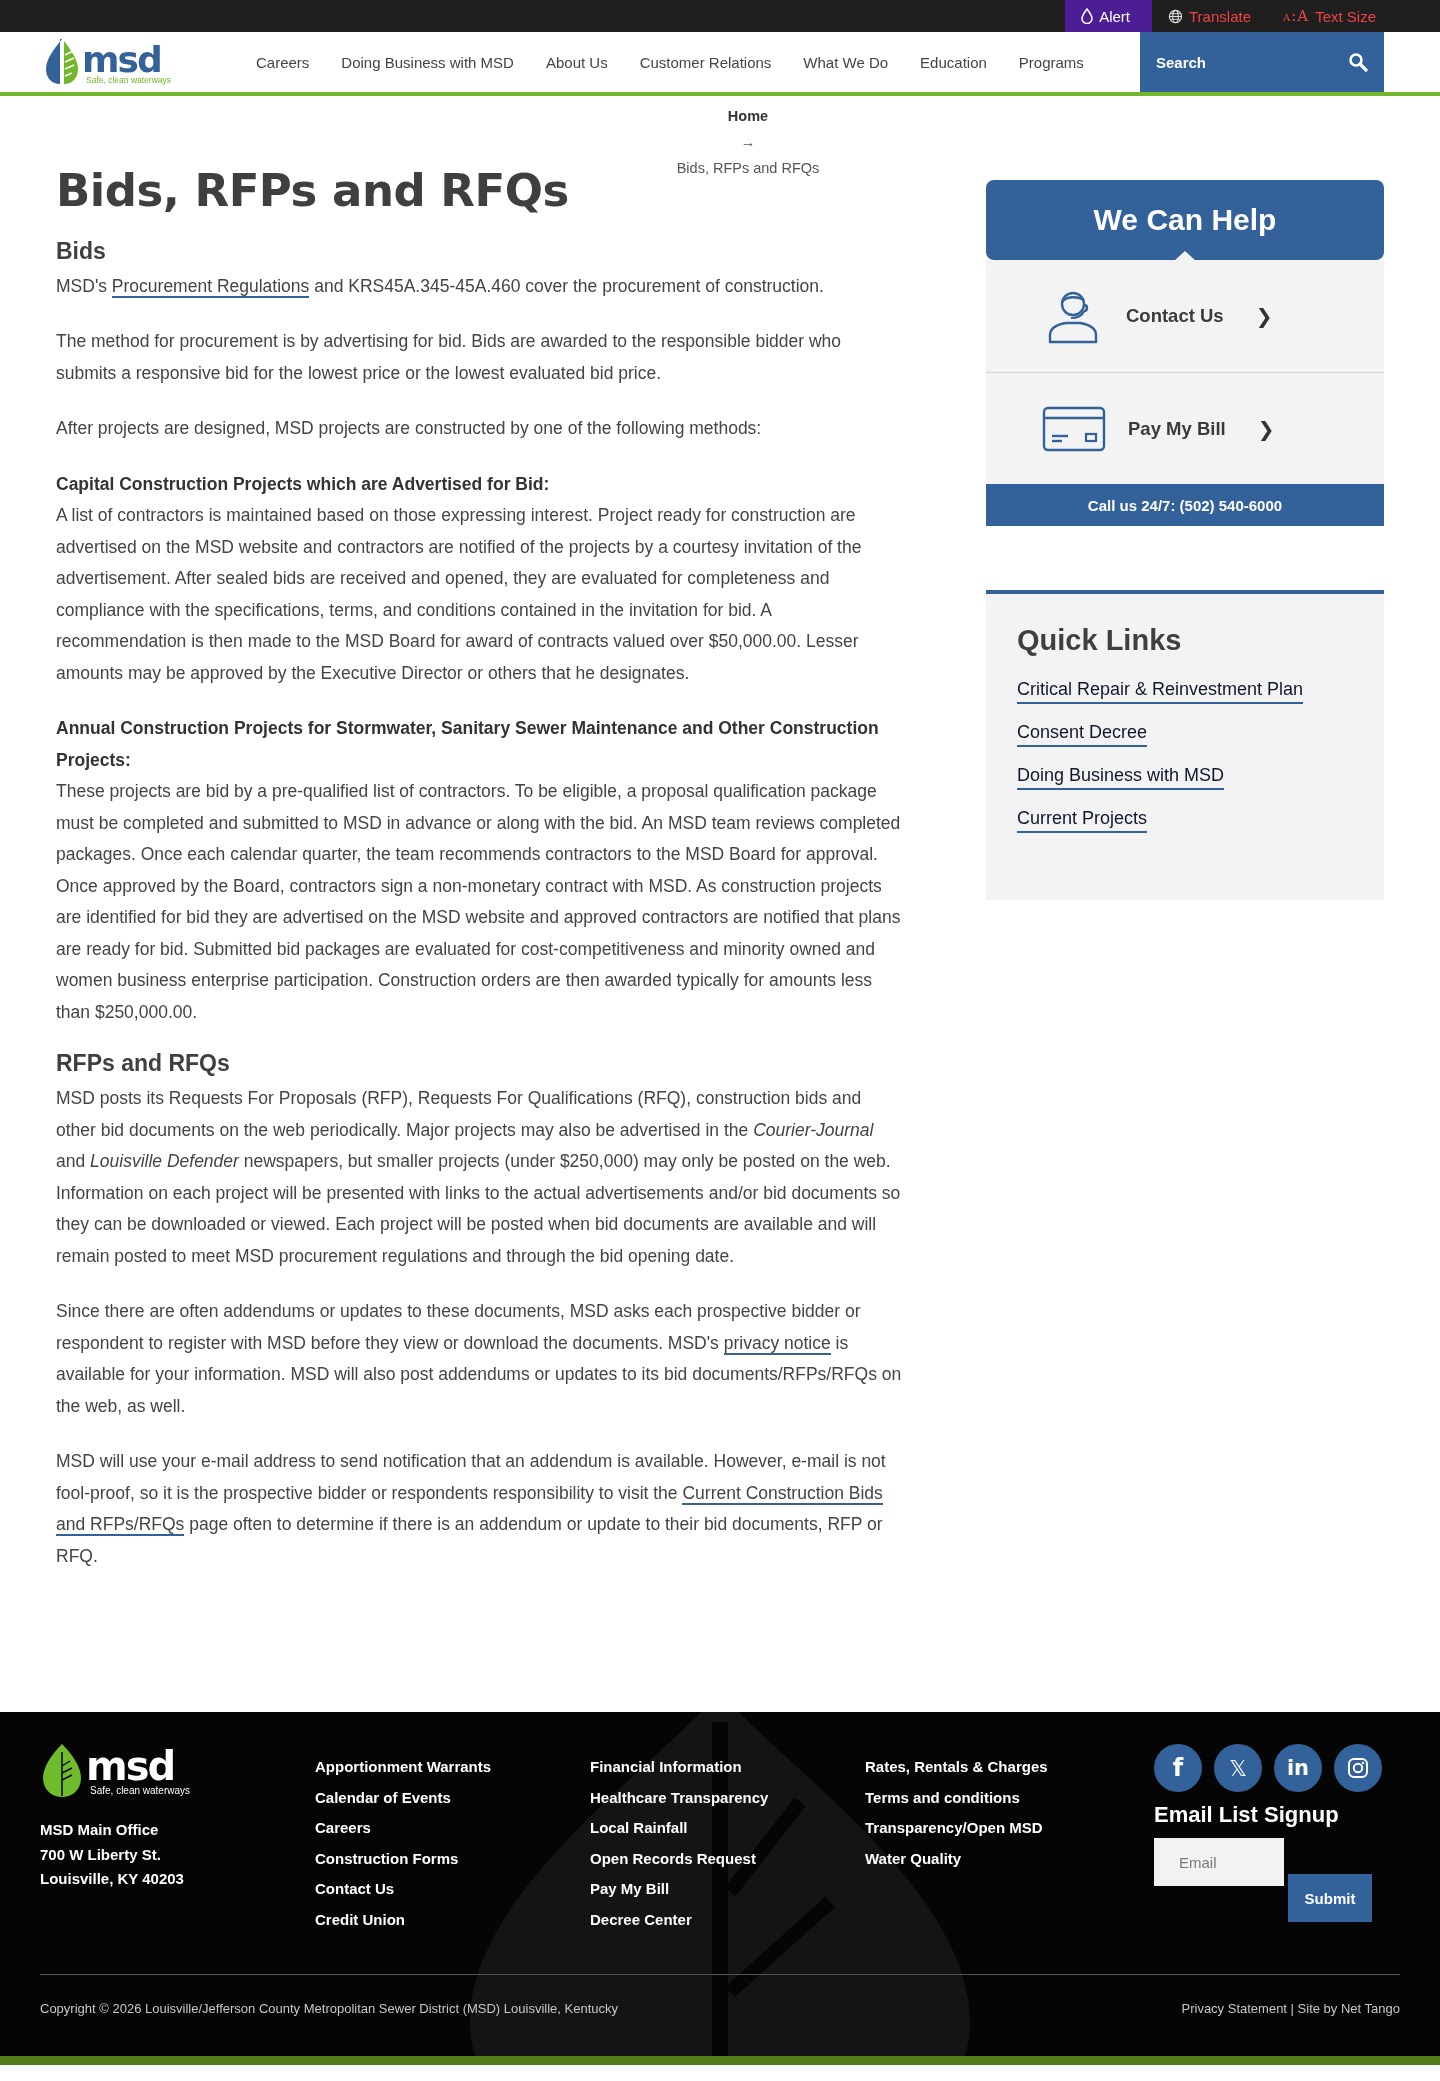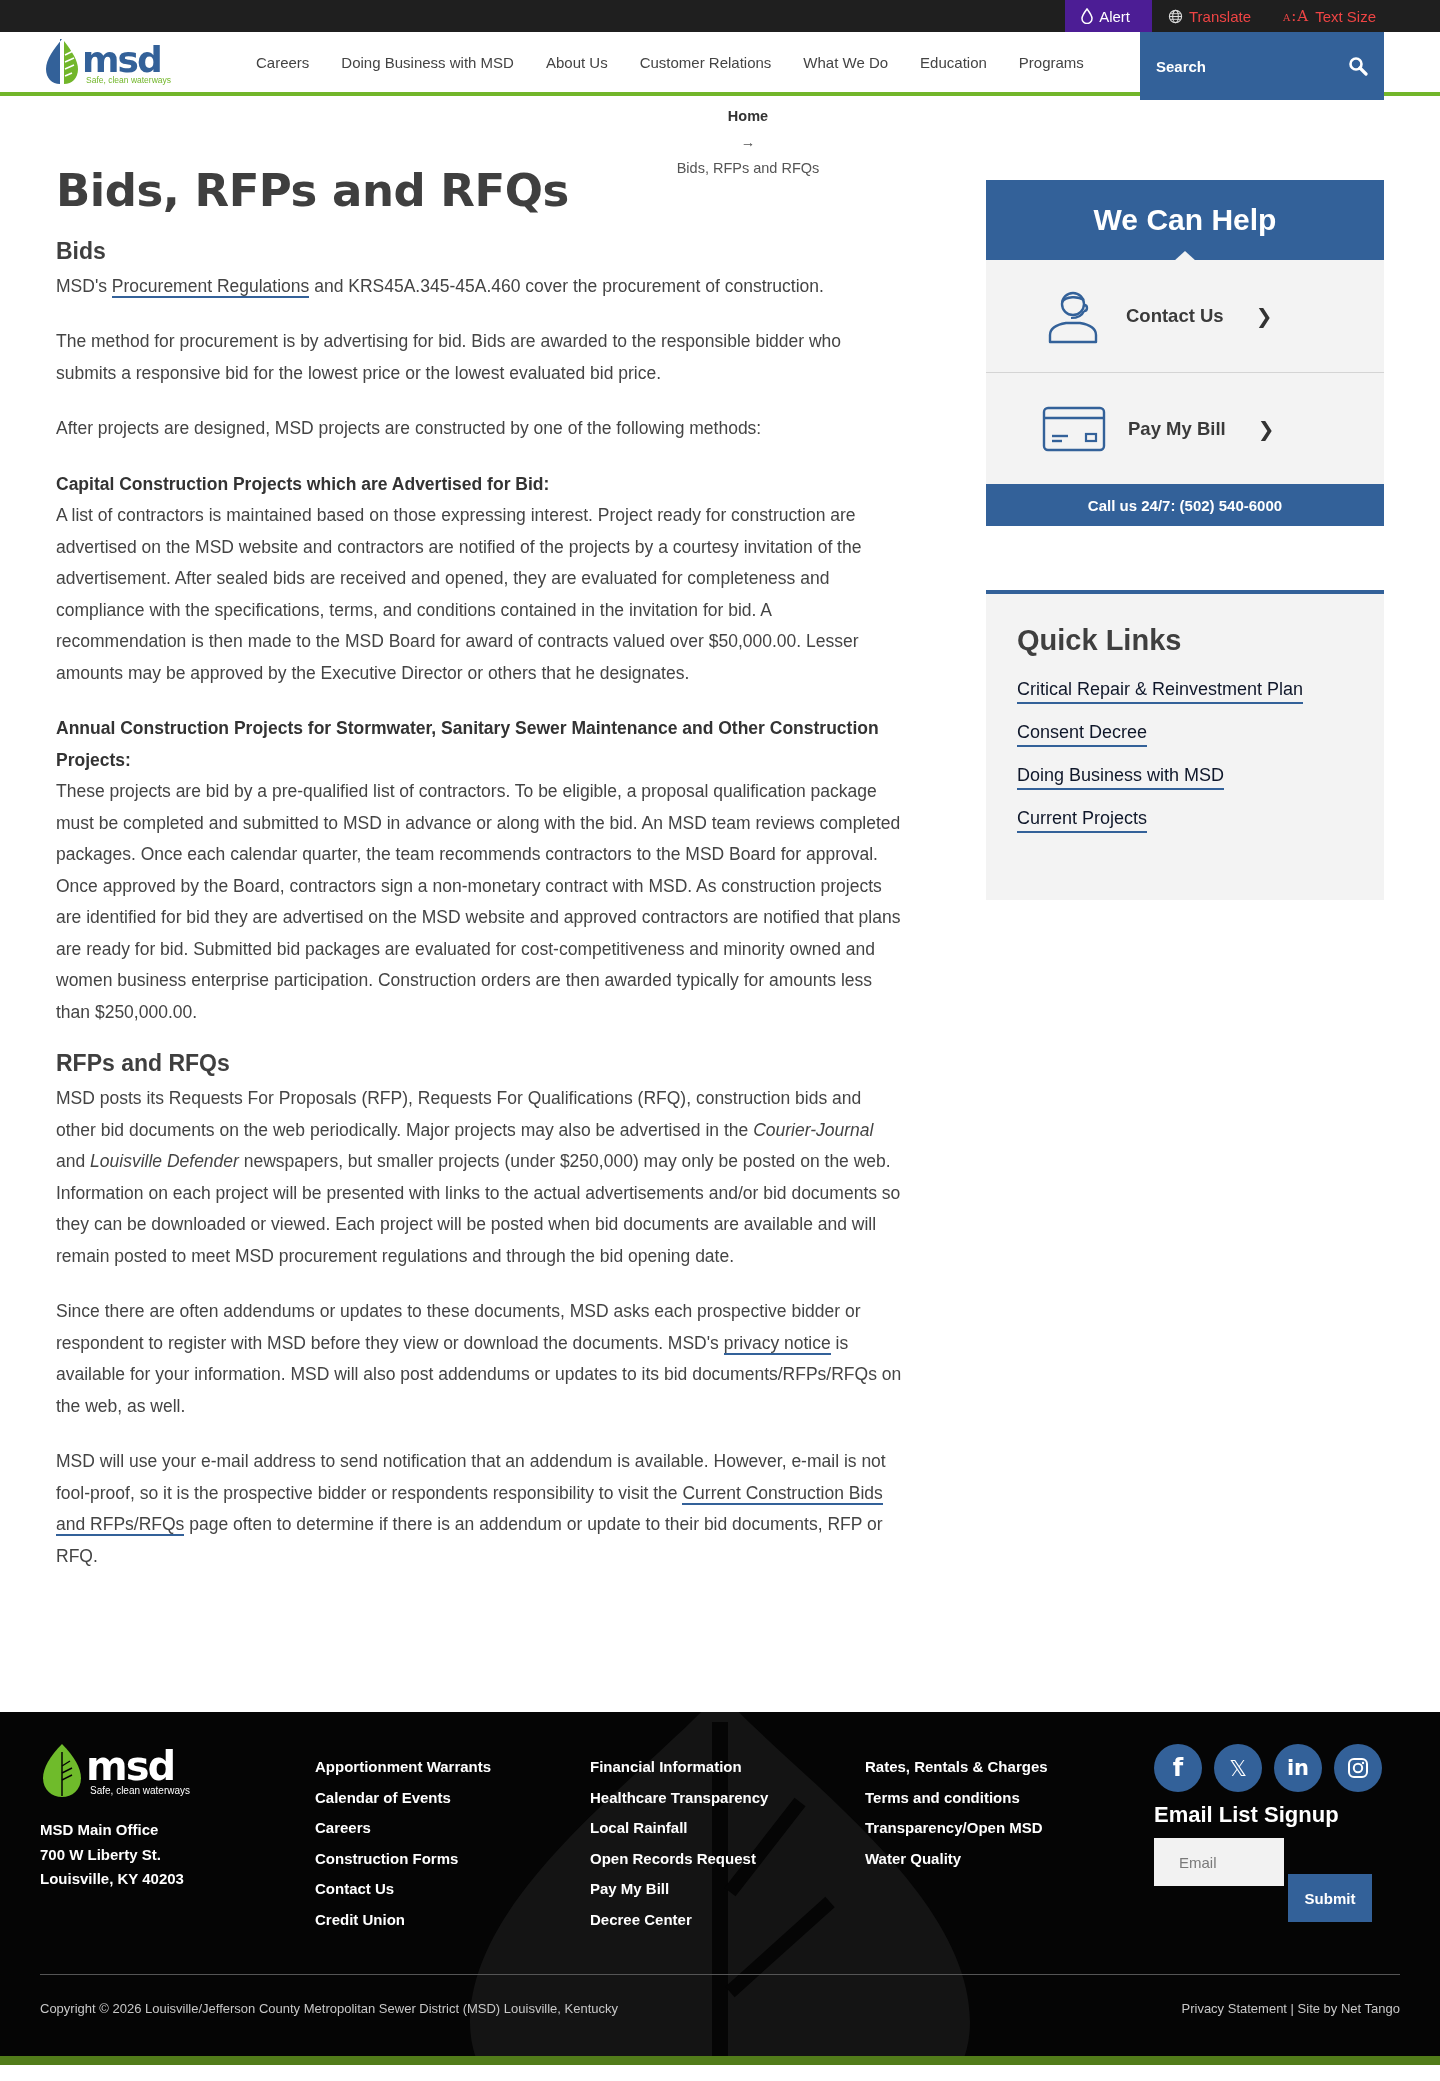--- a/index.html
+++ b/index.html
@@ -12,21 +12,21 @@
   .util-item.alert { background: #4c1d95; color: #fff; padding: 0 22px 0 16px; }
   .util-item svg { display: block; }
   .textsize-glyph { font-family: "DejaVu Serif", serif; font-size: 15px; letter-spacing: 1px; }
   .textsize-glyph small { font-size: 10px; }
 
   
   .header { height: 64px; display: flex; align-items: stretch; position: relative; border-bottom: 4px solid #72b62a; }
   .logo { display: flex; align-items: center; padding-left: 42px; width: 240px; }
   .nav { display: flex; align-items: center; gap: 0; margin-left: 0; }
   .nav-item { font-size: 15px; color: #444; padding: 0 16px; cursor: pointer; white-space: nowrap; }
-  .search-box { position: absolute; right: 56px; top: 0; width: 244px; height: 68px; background: #336199; display: flex; align-items: center; justify-content: space-between; padding: 0 16px 0 16px; cursor: text; }
+  .search-box { position: absolute; right: 56px; top: 0; width: 244px; height: 60px; background: #336199; display: flex; align-items: center; justify-content: space-between; padding: 0 16px 0 16px; cursor: text; }
   .search-label { color: #ffffff; font-weight: bold; font-size: 15px; }
 
   
   .breadcrumb { padding: 12px 0 0 56px; font-size: 14.5px; display: flex; gap: 10px; align-items: center; height: 40px; flex-direction: column; }
   .breadcrumb .home { color: #333; font-weight: bold; cursor: pointer; }
   .breadcrumb .sep { color: #555; }
   .breadcrumb .current { color: #555; }
 
   
   .page { display: flex; padding: 0 56px 0 56px; }
@@ -36,21 +36,21 @@
   h1.page-title { font-size: 45px; font-weight: 900; color: #3f3f3f; margin-top: 30px; letter-spacing: -0.5px; line-height: 1.1; font-family: "DejaVu Sans", sans-serif; }
   h2.section { font-size: 23px; font-weight: bold; color: #3f3f3f; margin-top: 22px; margin-bottom: 6px; }
   p.body { font-size: 17.5px; line-height: 31.5px; color: #444; margin-bottom: 24px; }
   p.body.tight { margin-bottom: 0; }
   .subhead { font-size: 17.5px; font-weight: bold; line-height: 31.5px; color: #333; }
   a.inline-link { color: #444; text-decoration: none; border-bottom: 2px solid #336199; cursor: pointer; }
   em { font-style: italic; }
 
   
   .help-card { width: 398px; }
-  .help-header { background: #336199; height: 80px; display: flex; align-items: center; justify-content: center; position: relative; }
+  .help-header { background: #336199; height: 80px; display: flex; align-items: center; justify-content: center; position: relative; border-radius: 8px; }
   .help-title { color: #ffffff; font-size: 30px; font-weight: bold; }
   .help-header::after { content: ""; position: absolute; bottom: -1px; left: 50%; transform: translateX(-50%); border-left: 11px solid transparent; border-right: 11px solid transparent; border-bottom: 10px solid #f3f3f3; }
   .help-row { background: #f3f3f3; height: 112px; display: flex; align-items: center; padding-left: 56px; gap: 22px; cursor: pointer; }
   .help-row + .help-row { border-top: 1px solid #d4d4d4; }
   .help-row .label { font-size: 18.5px; font-weight: bold; color: #3a3a3a; }
   .help-row .chev { font-size: 20px; color: #333; margin-left: 10px; }
   .help-call { background: #336199; height: 42px; display: flex; align-items: center; justify-content: center; color: #ffffff; font-weight: bold; font-size: 15px; cursor: pointer; }
 
   
   .quick-links { margin-top: 64px; background: #f3f3f3; border-top: 4px solid #336199; padding: 30px 30px 36px 31px; height: 310px; }

